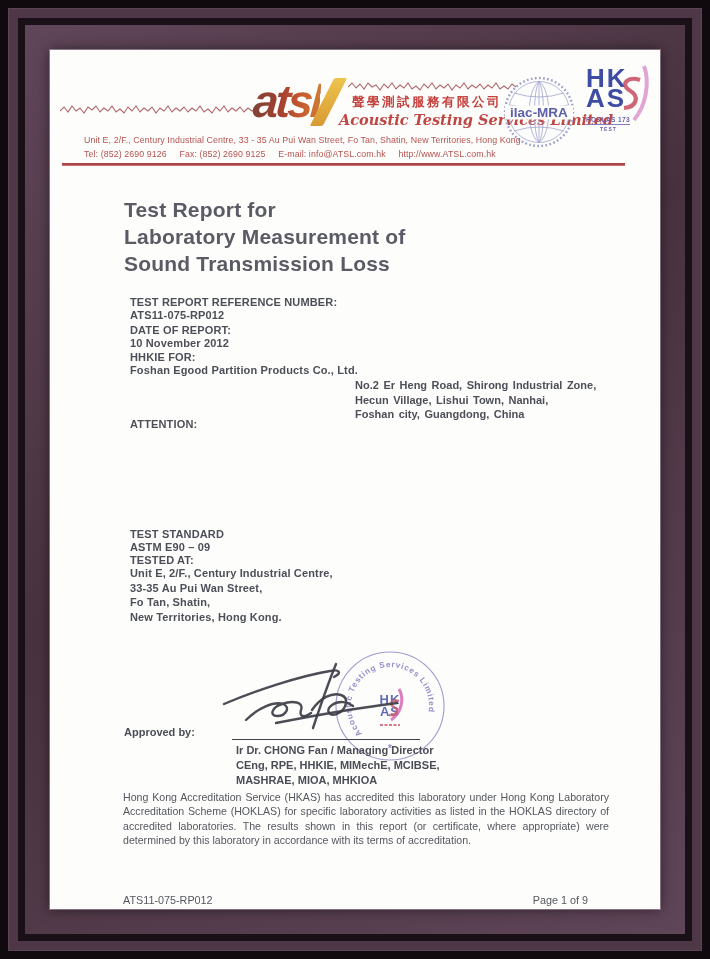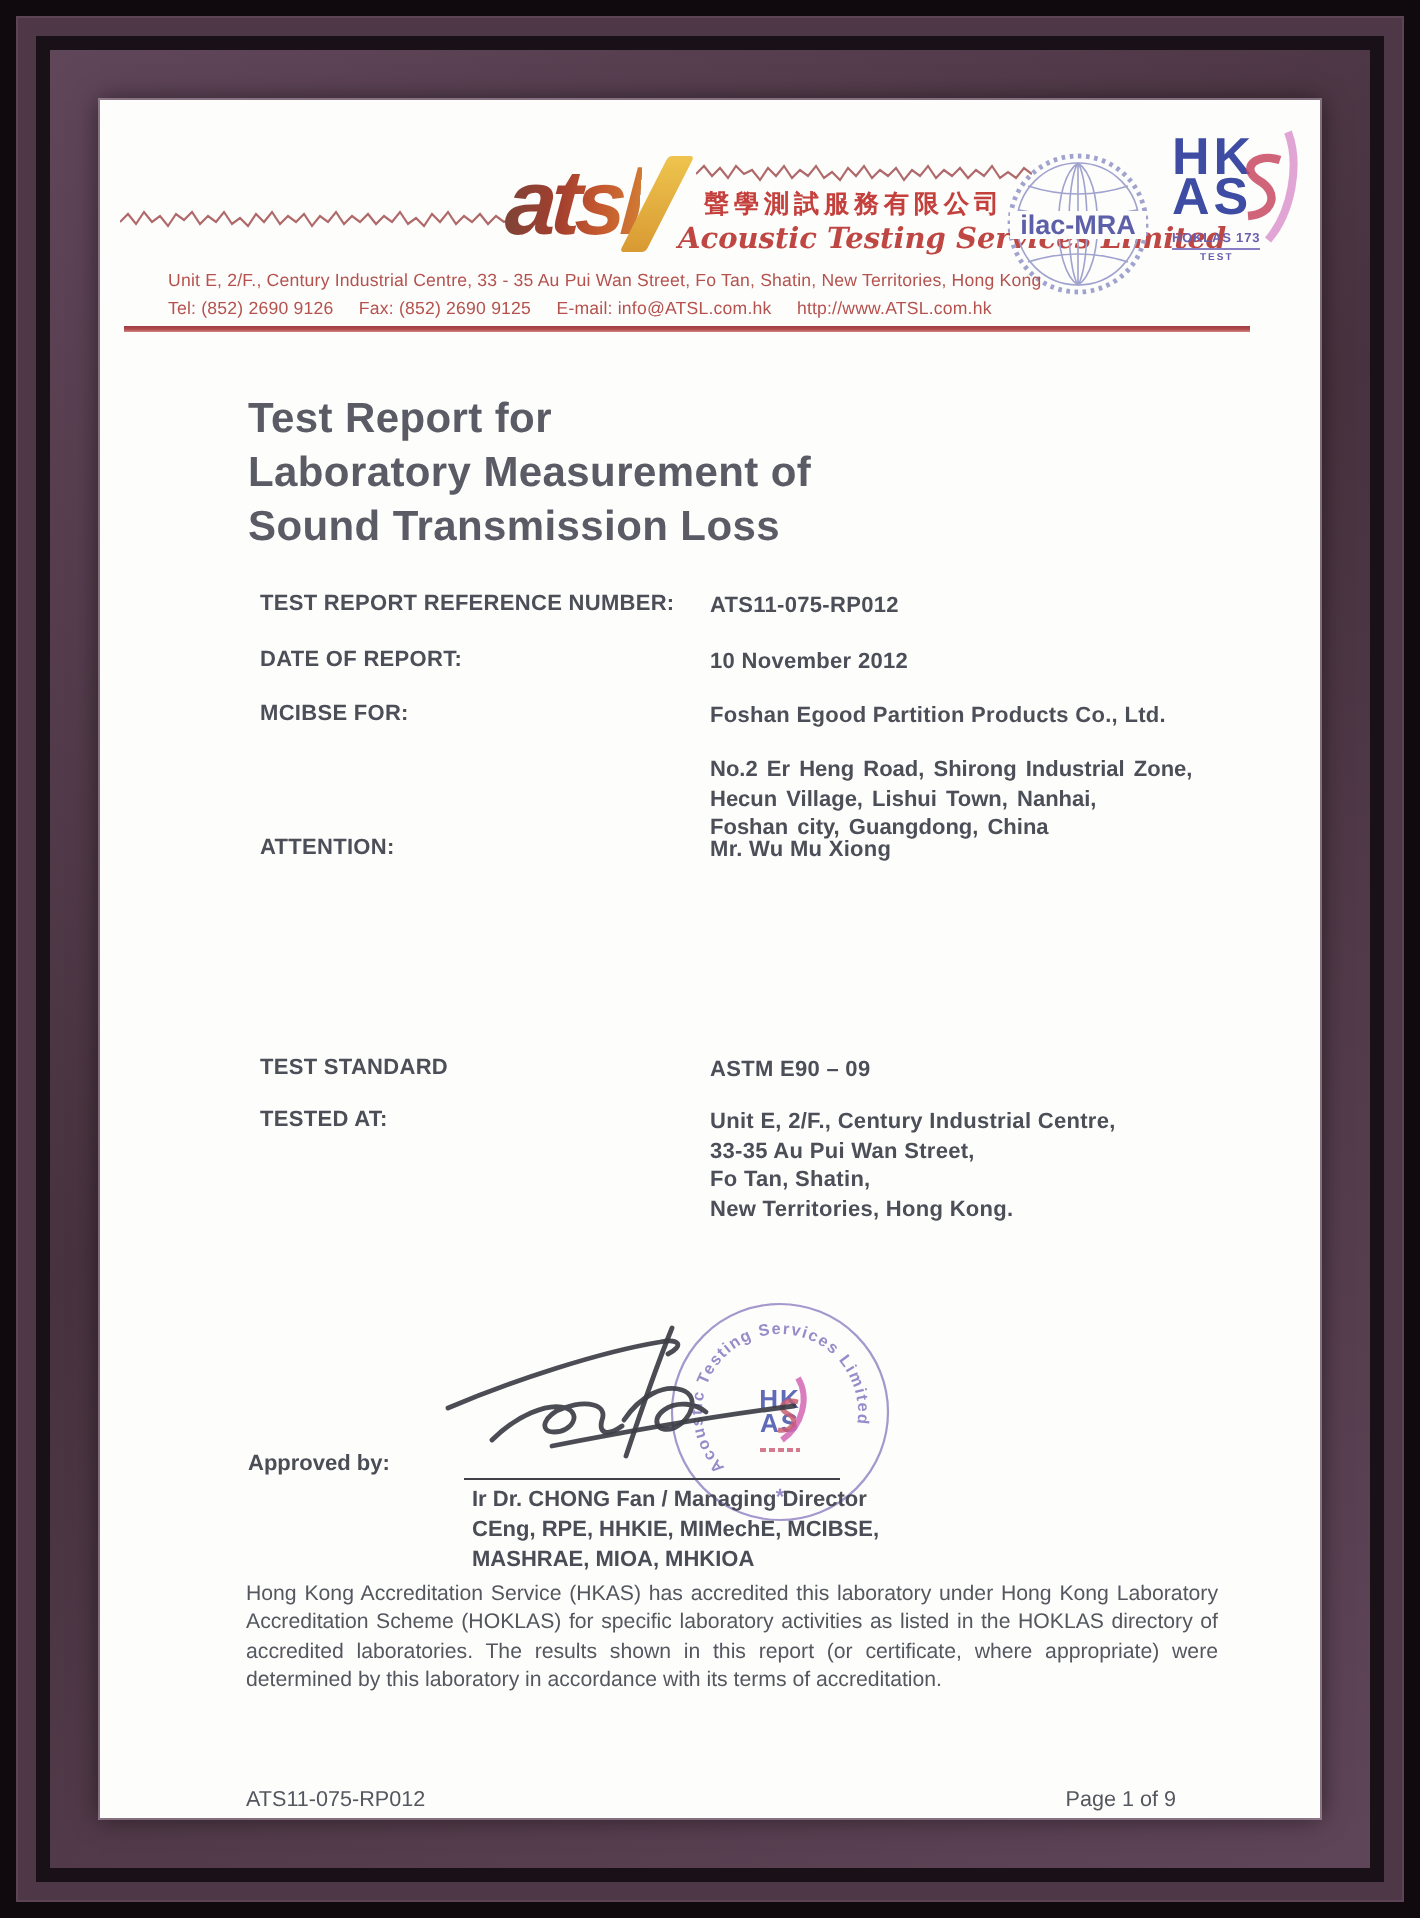--- a/index.html
+++ b/index.html
@@ -37,21 +37,21 @@
   .hkas-letters{font-size:26px;line-height:20px;font-weight:800;color:#3e4da3;letter-spacing:2px;}
   .hkas-brush{position:absolute;left:24px;top:-4px;}
   .hoklas{margin-top:6px;font-size:6.5px;font-weight:700;color:#6a5fae;letter-spacing:.4px;
     border-bottom:1px solid #8a7cc2;display:inline-block;padding-bottom:1px;}
   .hoklas-sub{font-size:5px;font-weight:700;color:#6a5fae;letter-spacing:1px;margin-left:14px;}
 
   
   .title{left:74px;top:146px;font-size:21px;line-height:27px;font-weight:700;
     color:#5a5b64;white-space:pre-line;letter-spacing:.2px;}
 
-  .row{left:80px;display:flex;font-size:11px;font-weight:700;color:#4d4f58;letter-spacing:.15px;}
+  .row{left:80px;display:flex;font-size:11px;font-weight:700;color:#4d4f58;letter-spacing:.15px;flex-direction:column;}
   .row .lbl{width:225px;flex:none;}
   .row .val{width:256px;line-height:14.5px;white-space:pre-line;}
   .r-ref{top:246px;} .r-date{top:274px;} .r-tfor{top:301px;}
   .tf-addr{left:305px;top:328px;width:256px;font-size:11px;font-weight:700;color:#4d4f58;
     line-height:14.5px;white-space:pre-line;word-spacing:1.5px;}
   .r-att{top:368px;} .r-unit{top:394px;} .r-std{top:478px;} .r-tat{top:504px;}
   .r-unit .val{word-spacing:3.5px;}
 
   
   .approved{left:74px;top:676px;font-size:11px;font-weight:600;color:#4b4d56;}
@@ -131,29 +131,28 @@
 
       <div class="abs row r-ref">
         <span class="lbl">TEST REPORT REFERENCE NUMBER:</span>
         <span class="val">ATS11-075-RP012</span>
       </div>
       <div class="abs row r-date">
         <span class="lbl">DATE OF REPORT:</span>
         <span class="val">10 November 2012</span>
       </div>
       <div class="abs row r-tfor">
-        <span class="lbl">MCIBSE FOR:</span>
+        <span class="lbl">HHKIE FOR:</span>
         <span class="val">Foshan Egood Partition Products Co., Ltd.</span>
       </div>
       <div class="abs tf-addr">No.2 Er Heng Road, Shirong Industrial Zone,
 Hecun Village, Lishui Town, Nanhai,
 Foshan city, Guangdong, China</div>
       <div class="abs row r-att">
         <span class="lbl">ATTENTION:</span>
-        <span class="val">Mr. Wu Mu Xiong</span>
       </div>
       <div class="abs row r-std">
         <span class="lbl">TEST STANDARD</span>
         <span class="val">ASTM E90 – 09</span>
       </div>
       <div class="abs row r-tat">
         <span class="lbl">TESTED AT:</span>
         <span class="val">Unit E, 2/F., Century Industrial Centre,
 33-35 Au Pui Wan Street,
 Fo Tan, Shatin,

